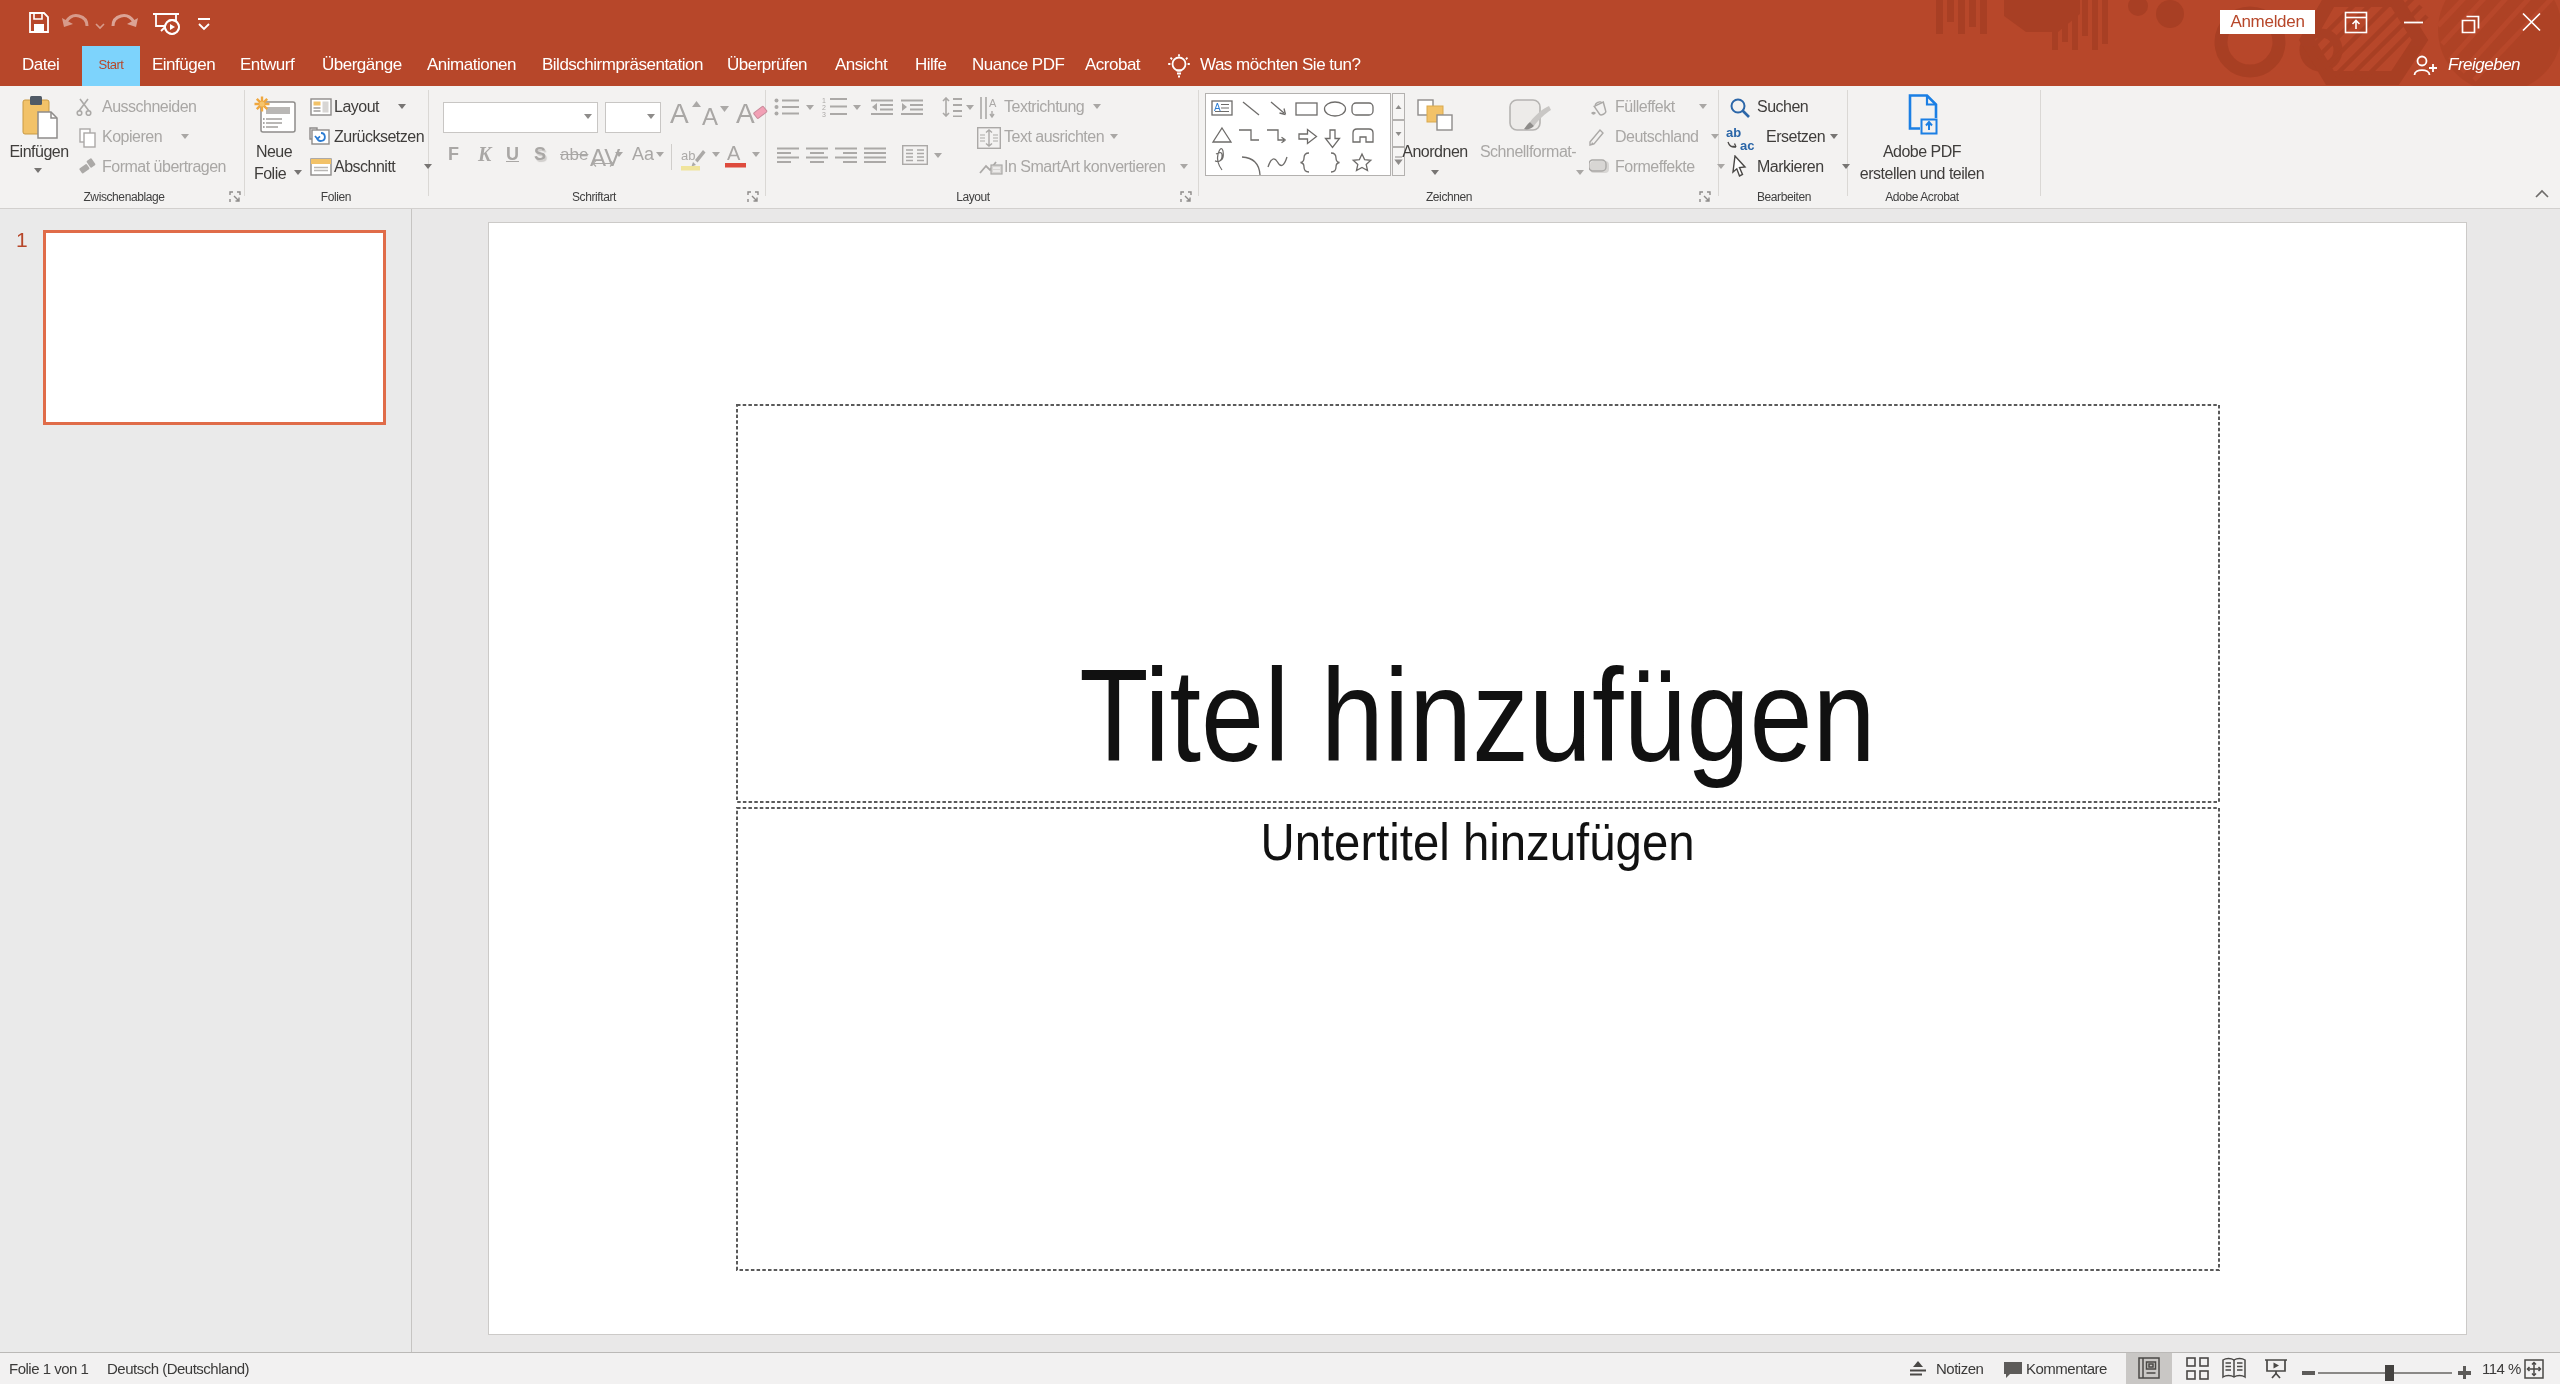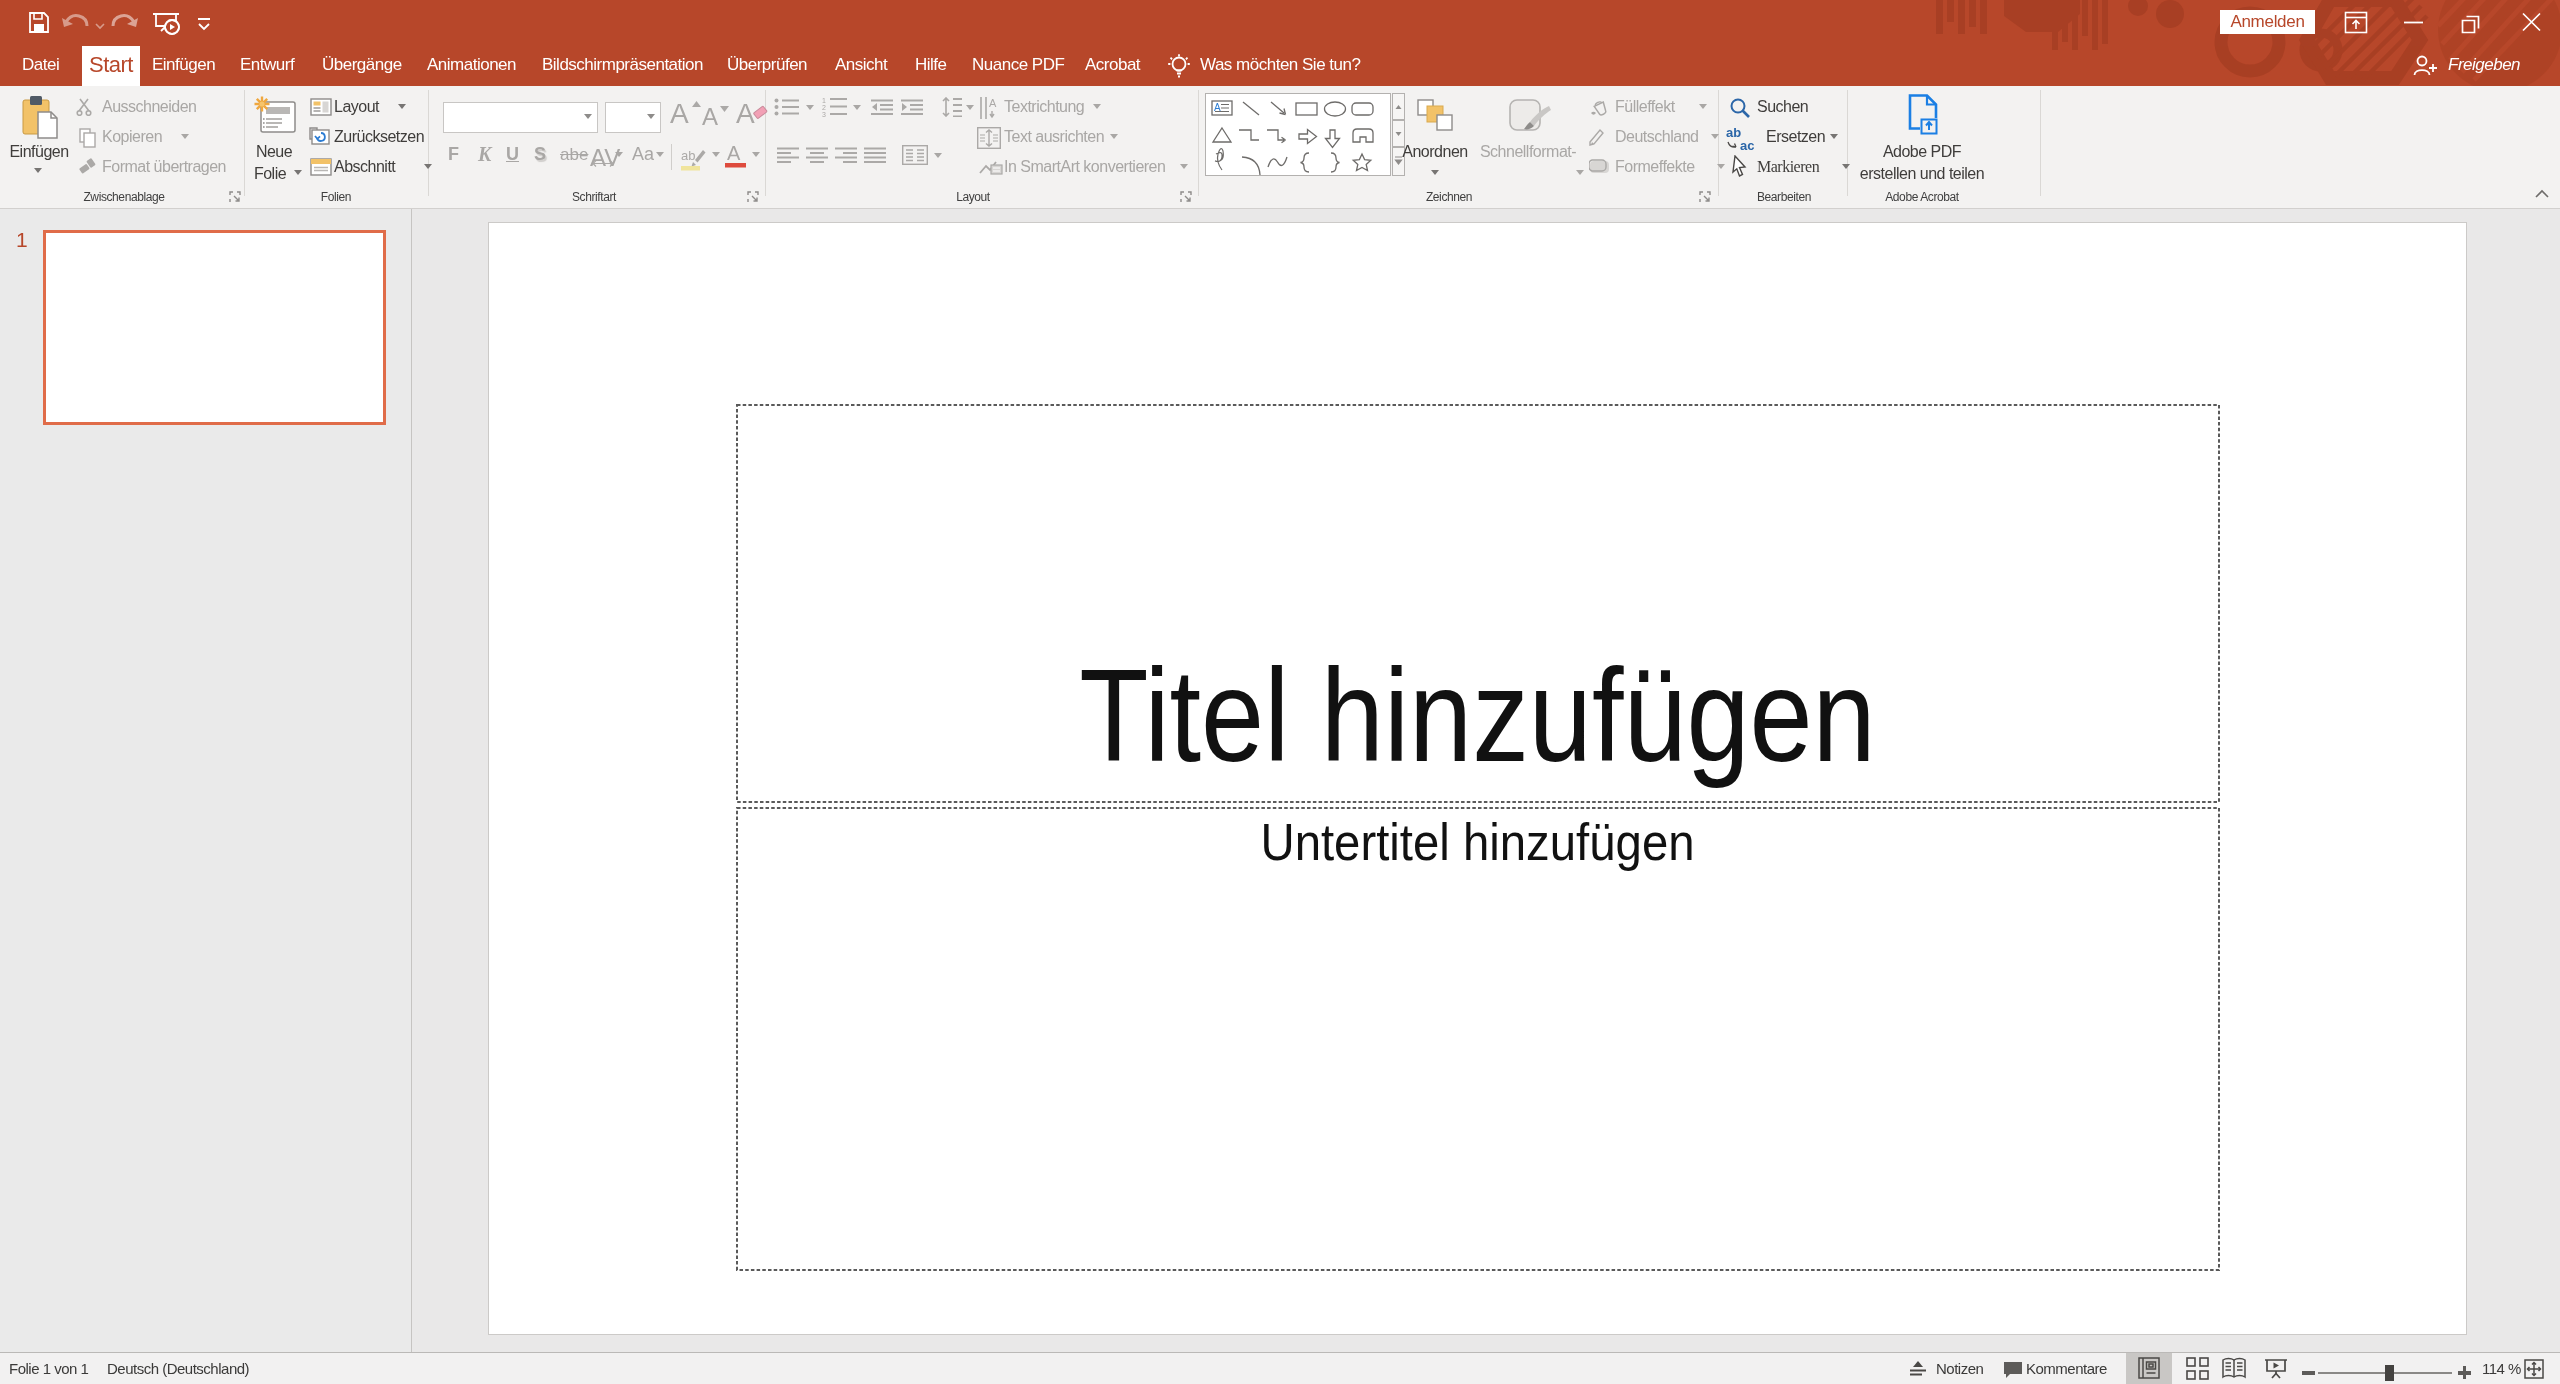--- a/index.html
+++ b/index.html
@@ -8,21 +8,21 @@
 .abs { position:absolute; }
 
 
 #titlebar { position:absolute; left:0; top:0; width:2560px; height:46px; background:#B7472A; }
 #tabrow { position:absolute; left:0; top:46px; width:2560px; height:40px; background:#B7472A; }
 #titletext { position:absolute; top:0; left:1098px; width:360px; height:43px; line-height:43px; color:#FFFFFF; font-size:17px; letter-spacing:-0.5px; text-align:center; }
 #anmelden { position:absolute; top:10px; left:2220px; width:95px; height:24px; background:#FFFFFF; color:#B7472A; font-size:17px; letter-spacing:-0.3px; text-align:center; line-height:24px; }
 
 
 .tab { position:absolute; top:0; height:40px; line-height:37px; color:#FFFFFF; font-size:17px; letter-spacing:-0.5px; white-space:nowrap; }
-#starttab { position:absolute; left:82px; top:0; width:58px; height:40px; background:#ffffff; color:#B7472A; font-size:22px; letter-spacing:-0.5px; text-align:center; line-height:37px; }
+#starttab { position:absolute; left:82px; top:0; width:58px; height:40px; background:#7dd3fc; color:#B7472A; font-size:13px; letter-spacing:-0.5px; text-align:center; line-height:37px; }
 
 
 #ribbon { position:absolute; left:0; top:86px; width:2560px; height:123px; background:#F3F2F1; border-bottom:1px solid #D2D0CE; }
 .vsep { position:absolute; top:4px; height:106px; width:1px; background:#DAD8D5; }
 .glabel { position:absolute; top:104px; height:17px; font-size:12px; letter-spacing:-0.4px; color:#404040; text-align:center; white-space:nowrap; }
 .rtxt { position:absolute; font-size:16px; letter-spacing:-0.5px; white-space:nowrap; color:#3F3D3B; height:22px; line-height:22px; }
 
 .biglbl { position:absolute; font-size:16px; letter-spacing:-0.5px; color:#3F3D3B; text-align:center; white-space:nowrap; height:20px; line-height:20px; }
 .dd { position:absolute; width:0; height:0; border-left:4px solid transparent; border-right:4px solid transparent; border-top:5px solid #777573; }
 .dd.gray { border-top-color:#A9A7A5; }
@@ -482,21 +482,21 @@
   <svg class="abs" style="left:1726px; top:40px;" width="34" height="26" viewBox="0 0 34 26">
       <text x="0" y="11" font-size="13" fill="#2B66A8" font-family="Liberation Sans" font-weight="bold">ab</text>
       <text x="14" y="24" font-size="13" fill="#2B66A8" font-family="Liberation Sans" font-weight="bold">ac</text>
       <path d="M2 16 q2 6 8 5 M10 21 l-3.5 -1 M10 21 l-1.5 -3.5" stroke="#4A4846" stroke-width="1.3" fill="none"></path>
     </svg>
   <div class="rtxt" style="left:1766px; top:40px;">Ersetzen</div>
   <div class="dd" style="left:1830px; top:48px;"></div>
   <svg class="abs" style="left:1731px; top:69px;" width="18" height="24" viewBox="0 0 18 24">
       <path d="M4 1 L14 12 L8.5 12.5 L11.5 19.5 L8.5 21 L5.8 13.8 L2 17 z" fill="#FFFFFF" stroke="#4A4846" stroke-width="1.4"></path>
     </svg>
-  <div class="rtxt" style="left:1757px; top:70px;font-family:Liberation Serif, serif;">Markieren</div>
+  <div class="rtxt" style="left:1757px; top:70px;">Markieren</div>
   <div class="dd" style="left:1842px; top:78px;"></div>
   <div class="glabel" style="left:1722px; width:124px;">Bearbeiten</div>
 
   <svg class="abs" style="left:1906px; top:8px;" width="36" height="44" viewBox="0 0 36 44">
     <path d="M4 1.5 h17 l9 9 v24 h-26 z" fill="none" stroke="#1B7FE4" stroke-width="2.6"></path>
     <path d="M21 1.5 v9 h9" fill="none" stroke="#1B7FE4" stroke-width="2.2"></path>
     <rect x="14" y="24" width="18" height="17" fill="#F3F1F0"></rect>
     <rect x="15.5" y="25.5" width="15" height="14" fill="none" stroke="#1B7FE4" stroke-width="2"></rect>
     <path d="M23 36 v-7 M20 31.5 l3 -3.5 3 3.5" fill="none" stroke="#1B7FE4" stroke-width="2"></path>
   </svg>

